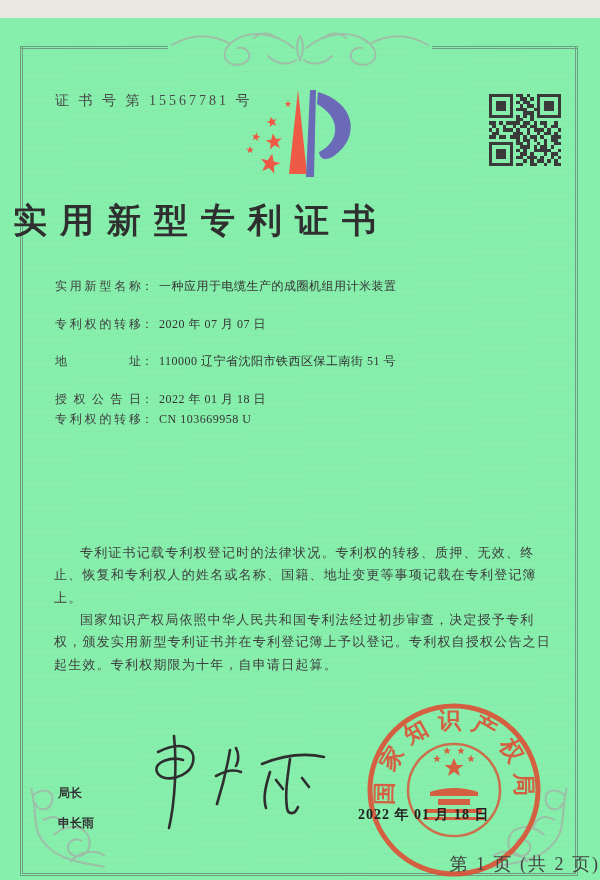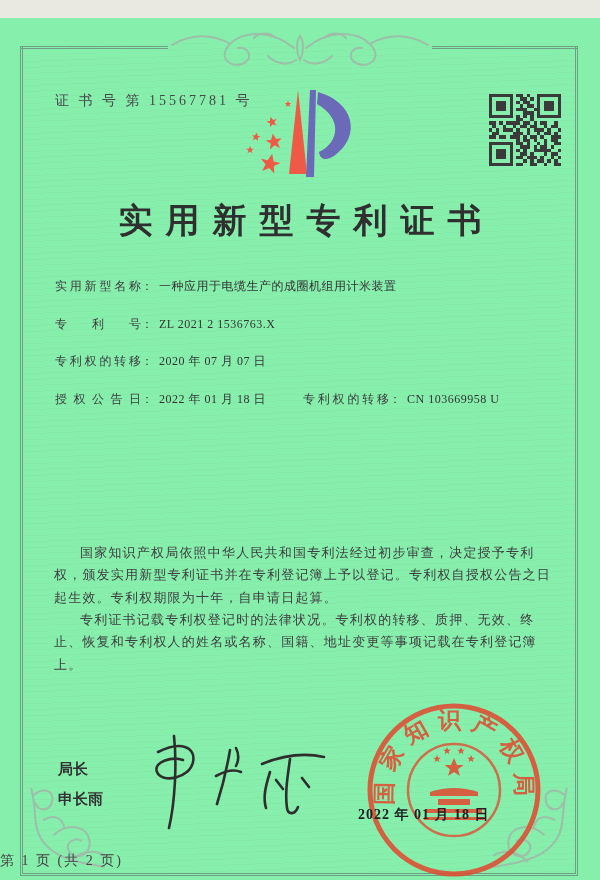--- a/index.html
+++ b/index.html
@@ -26,42 +26,42 @@
   .flourish{position:absolute;width:104px;height:104px;}
   .flourish.bl{left:23px;top:752px;}
   .flourish.br{right:25px;top:752px;transform:scaleX(-1);}
 
   .cert-no{position:absolute;left:55px;top:74px;font-size:14px;letter-spacing:3px;color:#474747;}
   .logo{position:absolute;left:236px;top:64px;width:130px;height:110px;}
   .qr{position:absolute;left:489px;top:76px;width:72px;height:72px;}
   .qr svg{width:100%;height:100%;fill:#3a3a3a;}
 
   .title{
-    position:absolute;left:0;right:0;top:180px;text-align:center;
+    position:absolute;left:0;right:0;top:180px;
     font-size:34px;font-weight:600;letter-spacing:13px;text-indent:13px;color:#2f2f2f;
   }
 
   .fields{position:absolute;left:55px;right:38px;top:258px;font-size:12px;}
   .field-row{margin-bottom:17.5px;line-height:20px;white-space:nowrap;}
   .flabel{display:inline-block;width:86px;text-align:justify;text-align-last:justify;vertical-align:bottom;color:#3d3d3d;}
   .colon{margin-right:6px;}
   .fvalue{letter-spacing:.5px;color:#333;}
-  .grant-row{display:flex;}
+  .grant-row{display:flex;flex-direction:column;}
   .grant-col.left{width:248px;}
 
   .paragraphs{position:absolute;left:54px;right:40px;top:524px;font-size:13px;line-height:1.72;letter-spacing:1.2px;color:#3e3e3e;}
   .paragraphs p{margin:0;text-indent:2em;}
 
-  .sig-labels{position:absolute;left:58px;top:736px;font-family:"Liberation Sans","DejaVu Sans",sans-serif;font-size:15px;font-weight:600;color:#333;line-height:30px;}
+  .sig-labels{position:absolute;left:58px;top:760px;font-family:"Liberation Sans","DejaVu Sans",sans-serif;font-size:12px;font-weight:600;color:#333;line-height:30px;}
   .signature{position:absolute;left:120px;top:712px;width:220px;height:108px;}
 
   .seal{position:absolute;left:358px;top:676px;width:192px;height:192px;opacity:.85;}
   .seal-date{position:absolute;left:358px;top:788px;font-size:14px;font-weight:600;letter-spacing:1px;color:#222;}
 
-  .footer{position:absolute;left:0;right:0;top:834px;text-align:left;font-size:14px;letter-spacing:2px;color:#444;}
+  .footer{position:absolute;left:0;right:0;top:834px;text-align:right;font-size:18px;letter-spacing:2px;color:#444;}
   .orn{stroke:#9dbfa8;stroke-width:2;fill:none;stroke-linecap:round;}
 </style>
 </head>
 <body>
 
 <div class="page">
 
   <div class="frame"></div>
   <div class="topline left"></div>
   <div class="topline right"></div>
@@ -366,38 +366,38 @@
       </svg>
   </div>
 
   <div class="title">实用新型专利证书</div>
 
   <div class="fields">
     <div class="field-row">
       <span class="flabel">实用新型名称</span><span class="colon">：</span><span class="fvalue">一种应用于电缆生产的成圈机组用计米装置</span>
     </div>
     <div class="field-row">
-      <span class="flabel">专利号</span><span class="colon">：</span><span class="fvalue">ZL 2021 2 1536763.X</span>
+      <span class="flabel">专利权的转移</span><span class="colon">：</span><span class="fvalue">2020 年 07 月 07 日</span>
     </div>
     <div class="field-row">
-      <span class="flabel">专利权的转移</span><span class="colon">：</span><span class="fvalue">2020 年 07 月 07 日</span>
+      <span class="flabel">地址</span><span class="colon">：</span><span class="fvalue">110000 辽宁省沈阳市铁西区保工南街 51 号</span>
     </div>
     <div class="field-row grant-row">
       <div class="grant-col left">
         <span class="flabel">授权公告日</span><span class="colon">：</span><span class="fvalue">2022 年 01 月 18 日</span>
       </div>
       <div class="grant-col right">
         <span class="flabel">专利权的转移</span><span class="colon">：</span><span class="fvalue">CN 103669958 U</span>
       </div>
     </div>
   </div>
 
   <div class="paragraphs">
+    <p>专利证书记载专利权登记时的法律状况。专利权的转移、质押、无效、终止、恢复和专利权人的姓名或名称、国籍、地址变更等事项记载在专利登记簿上。</p>
     <p>国家知识产权局依照中华人民共和国专利法经过初步审查，决定授予专利权，颁发实用新型专利证书并在专利登记簿上予以登记。专利权自授权公告之日起生效。专利权期限为十年，自申请日起算。</p>
-    <p>专利证书记载专利权登记时的法律状况。专利权的转移、质押、无效、终止、恢复和专利权人的姓名或名称、国籍、地址变更等事项记载在专利登记簿上。</p>
   </div>
 
   <div class="sig-labels">
     <div>局长</div>
     <div>申长雨</div>
   </div>
 
   <svg class="signature" viewBox="0 0 220 108">
     <g fill="none" stroke="#2e2e2e" stroke-width="2.6" stroke-linecap="round">
       <path d="M38,22 C62,10 76,18 73,32 C70,48 42,54 37,42 C33,32 52,26 63,30"></path>

